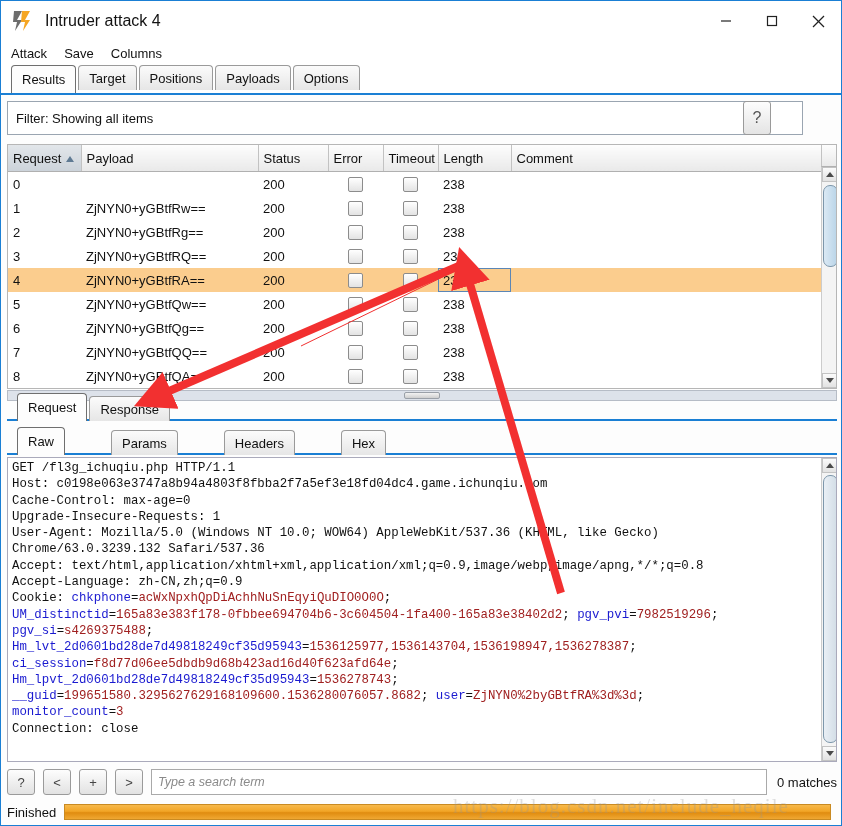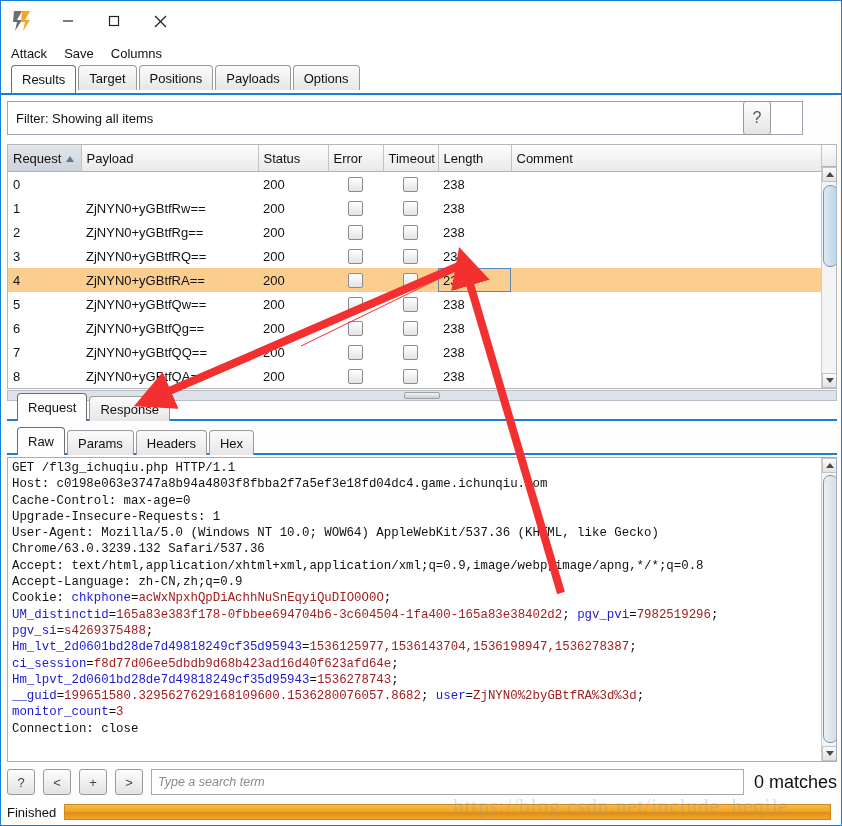--- a/index.html
+++ b/index.html
@@ -189,21 +189,21 @@
   .reqtabs{
     position:absolute;left:6px;top:392px;width:830px;height:28px;
     display:flex;align-items:flex-end;
   }
   .reqtabs::after{
     content:"";position:absolute;left:0;bottom:0;width:830px;height:2px;
     background:#1a7fd4;
   }
   .subtabs{
     position:absolute;left:6px;top:426px;width:830px;height:28px;
-    display:flex;align-items:flex-end;
+    display:flex;align-items:flex-end;gap:44px;
   }
   .subtabs::after{
     content:"";position:absolute;left:0;bottom:0;width:830px;height:2px;
     background:#1a7fd4;
   }
 
   
   .rawwrap{
     position:absolute;left:6px;top:456px;width:830px;height:305px;
     background:#fff;border:1px solid #aab;box-sizing:border-box;
@@ -248,21 +248,21 @@
   }
   .searchinput{
     flex:1 1 auto;height:26px;
     border:1px solid #a9a9a9;background:#fff;
     box-sizing:border-box;padding-left:6px;
     font-family:"Liberation Sans", sans-serif;font-size:12.5px;
     color:#4c1d95;
   }
   .searchinput::placeholder{color:#8a8a8a;font-style:italic;}
   .matches{
-    margin-left:10px;font-size:18px;color:#111;white-space:nowrap;
+    margin-left:10px;font-size:13px;color:#111;white-space:nowrap;
   }
 
   
   .statusbar{
     position:absolute;left:0;top:798px;width:840px;height:26px;
     display:flex;align-items:center;
     background:#fdfdfd;box-sizing:border-box;
   }
   .statustext{margin-left:6px;font-size:13px;color:#111;white-space:nowrap;}
   .progress{
@@ -288,20 +288,21 @@
 
 <div id="app">
 
   <div class="titlebar">
     <div class="logo">
       <svg width="24" height="24" viewBox="0 0 24 24">
         <path d="M3 2 L11 2 L6 11 L11 11 L4 22 L6 13 L2 13 Z" fill="#6d6d6d"></path>
         <path d="M11 2 L19 2 L14 11 L19 11 L12 22 L14 13 L10 13 Z" fill="#f5a623"></path>
       </svg>
     </div>
+    <div class="title-text">Intruder attack 4</div>
     <div class="wbtns">
       <div class="wbtn">
         <svg width="12" height="12" viewBox="0 0 12 12">
             <line x1="1" y1="6" x2="11" y2="6" stroke="#222" stroke-width="1.2"></line>
           </svg>
       </div>
       <div class="wbtn">
         <svg width="12" height="12" viewBox="0 0 12 12">
             <rect x="1.5" y="1.5" width="9" height="9" fill="none" stroke="#222" stroke-width="1.2"></rect>
           </svg>

